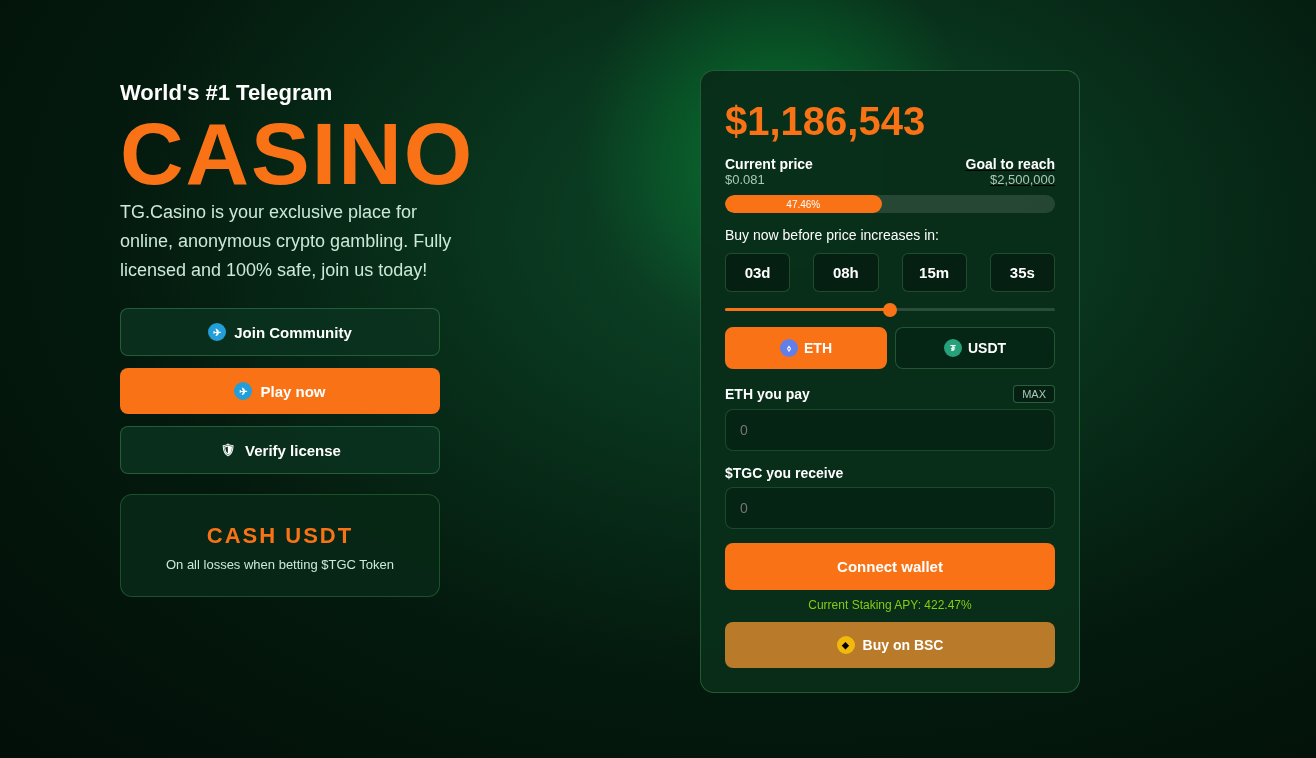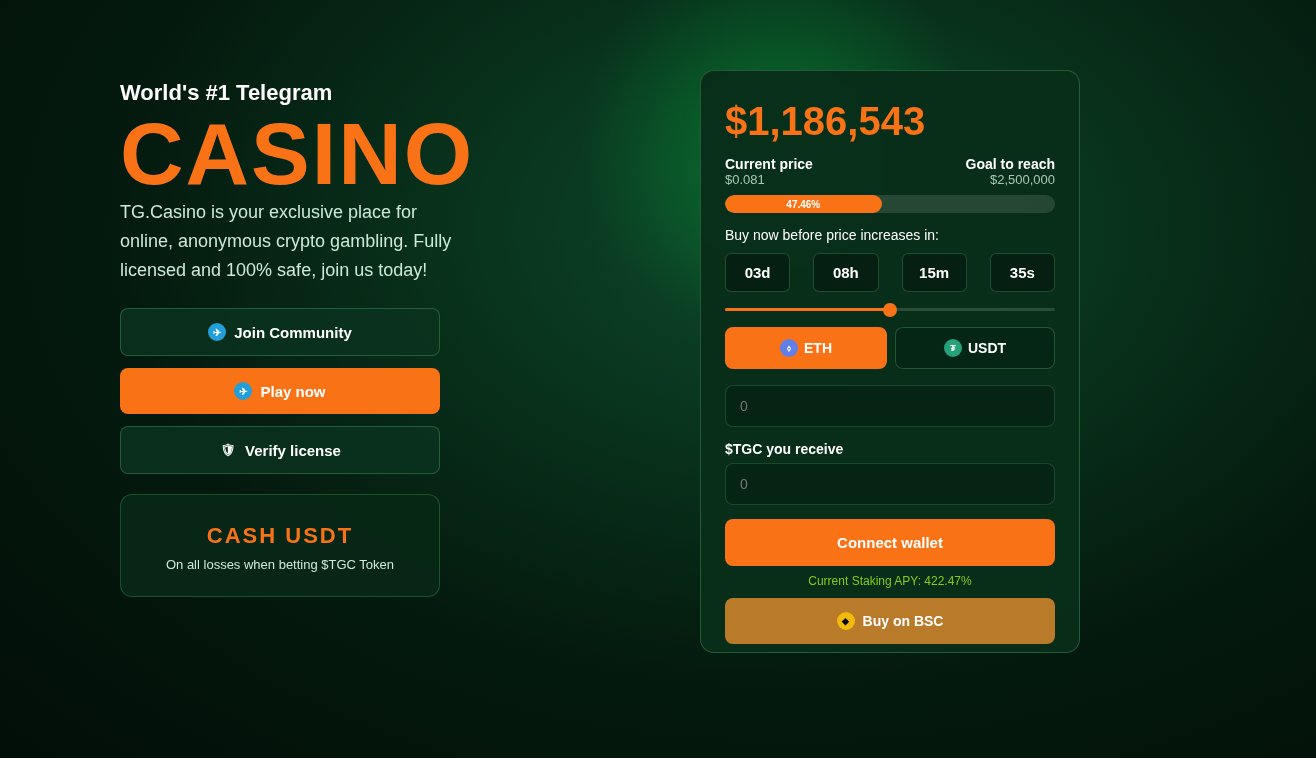--- a/index.html
+++ b/index.html
@@ -142,21 +142,21 @@
       color: #cce8d8;
       font-size: 13px;
     }
 
     
     .widget {
       width: 380px;
       background: rgba(8, 45, 25, 0.97);
       border: 1px solid rgba(80, 160, 100, 0.4);
       border-radius: 14px;
-      padding: 28px 24px 8px;
+      padding: 28px 24px 24px;
       margin-top: 10px;
       flex-shrink: 0;
     }
 
     .raised-amount {
       font-size: 40px;
       font-weight: 900;
       color: #f97316;
       margin-bottom: 12px;
     }
@@ -193,21 +193,21 @@
       background: #f97316;
       border-radius: 20px;
       display: flex;
       align-items: center;
       justify-content: center;
     }
 
     .progress-label {
       font-size: 10px;
       color: #fff;
-      font-weight: 700;
+      font-weight: 400;
     }
 
     .timer-label {
       color: #ffffff;
       font-size: 14px;
       margin-bottom: 10px;
     }
 
     .timer-boxes {
       display: flex;
@@ -445,21 +445,21 @@
   </div>
 
   <div class="widget">
     <div class="raised-amount">$1,186,543</div>
 
     <div class="price-row">
       <div>
         <div class="price-label">Current price</div>
         <div class="price-value">$0.081</div>
       </div>
-      <div style="text-align:right;">
+      <div style="text-align:right;text-decoration:underline;">
         <div class="price-label">Goal to reach</div>
         <div class="price-value">$2,500,000</div>
       </div>
     </div>
 
     <div class="progress-bar-container">
       <div class="progress-bar-fill" style="width: 47.46%;">
         <span class="progress-label">47.46%</span>
       </div>
     </div>
@@ -482,20 +482,24 @@
       <button class="currency-tab active">
         <span class="eth-icon">⬨</span>
         <span>ETH</span>
       </button>
       <button class="currency-tab inactive">
         <span class="usdt-icon">₮</span>
         <span>USDT</span>
       </button>
     </div>
 
+    <div class="field-label">
+      <span>ETH you pay</span>
+      <button class="max-btn">MAX</button>
+    </div>
     <input class="input-field" type="text" placeholder="0" style="">
 
     <div class="field-label">
       <span>$TGC you receive</span>
     </div>
     <input class="input-field" type="text" placeholder="0" style="">
 
     <button class="connect-btn">Connect wallet</button>
 
     <div class="staking-apy">Current Staking APY: 422.47%</div>

